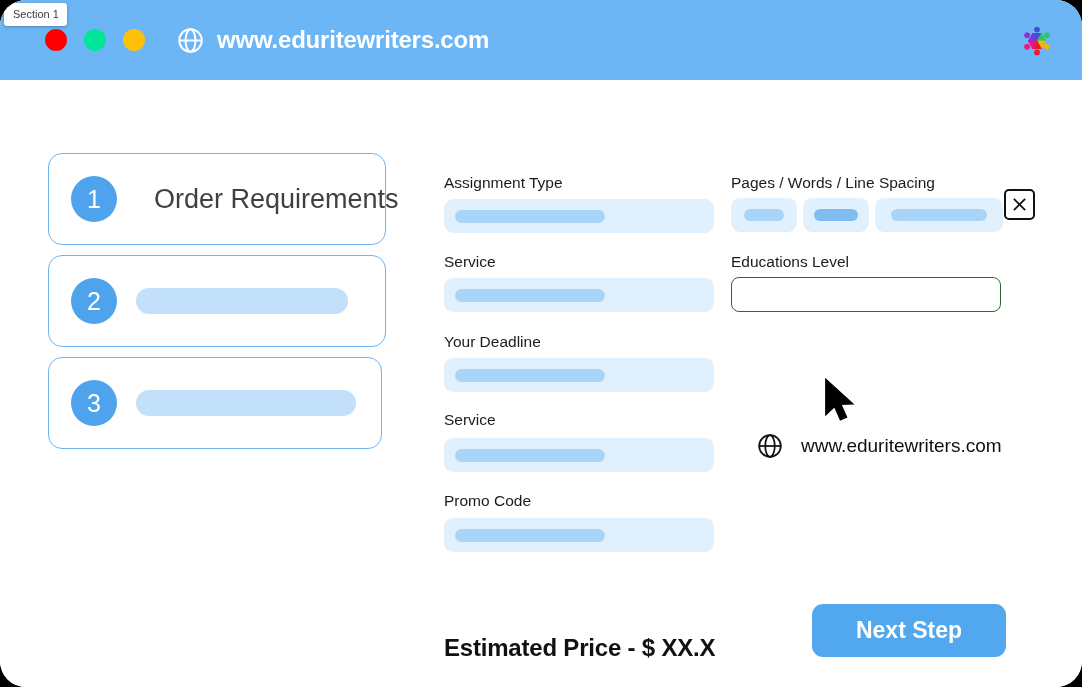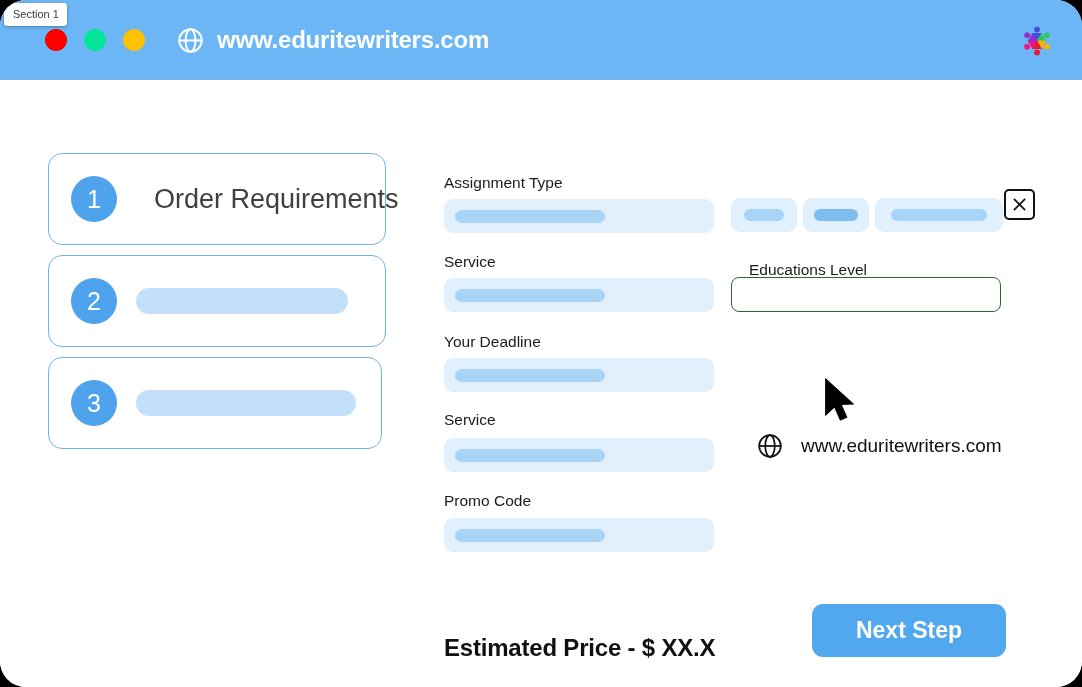--- a/index.html
+++ b/index.html
@@ -335,32 +335,33 @@
     <div class="field-label" style="left:444px; top:331px;">Service</div>
     <div class="field-box col-l" style="top:358px;">
       <div class="field-bar" style="width:150px;"></div>
     </div>
 
     <div class="field-label" style="left:444px; top:412px;">Promo Code</div>
     <div class="field-box col-l" style="top:438px;">
       <div class="field-bar" style="width:150px;"></div>
     </div>
 
+    <div class="field-label" style="left:731px; top:94px;">Pages / Words /  Line Spacing</div>
 
     <div class="mini mini-1">
       <div class="mini-bar mb1"></div>
     </div>
     <div class="mini mini-2">
       <div class="mini-bar mb2"></div>
     </div>
     <div class="mini mini-3">
       <div class="mini-bar mb3"></div>
     </div>
 
-    <div class="field-label" style="left:749px; top:173px;margin-top:8px;">Educations Level</div>
+    <div class="field-label" style="left:731px; top:173px;">Educations Level</div>
     <div class="focus-input"></div>
 
     <div class="contact contact-web">
       <svg class="ic" viewBox="0 0 24 24">
         <circle cx="12" cy="12" r="10" fill="none" stroke="#101010" stroke-width="1.6"></circle>
         <ellipse cx="12" cy="12" rx="4.4" ry="10" fill="none" stroke="#101010" stroke-width="1.6"></ellipse>
         <line x1="2" y1="12" x2="22" y2="12" stroke="#101010" stroke-width="1.6"></line>
       </svg>
       <span class="contact-text">www.eduritewriters.com</span>
     </div>

